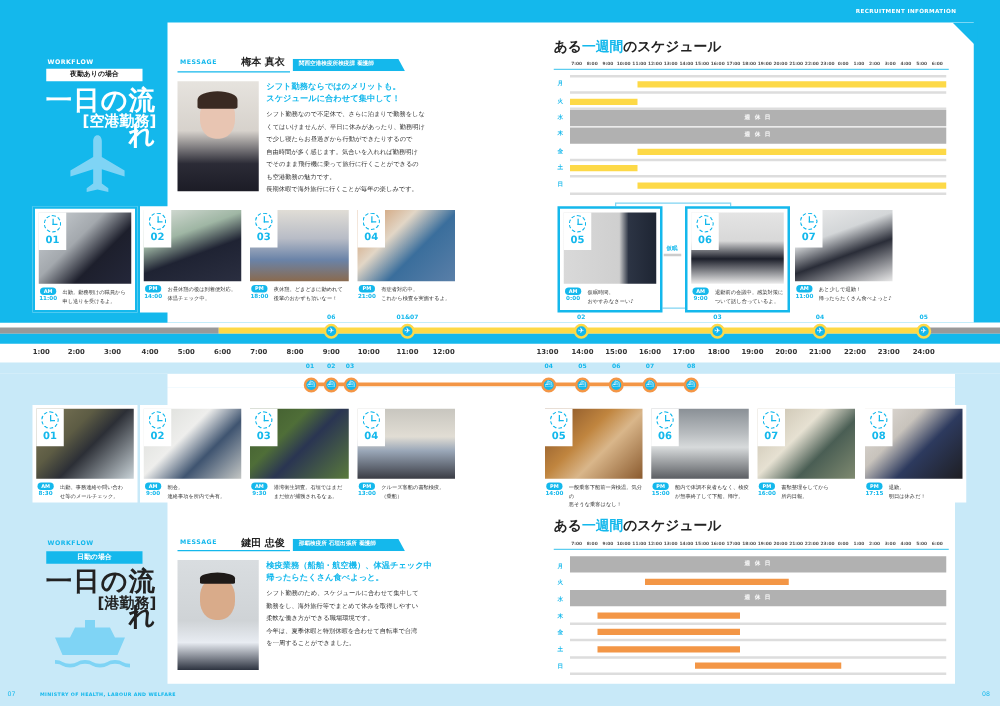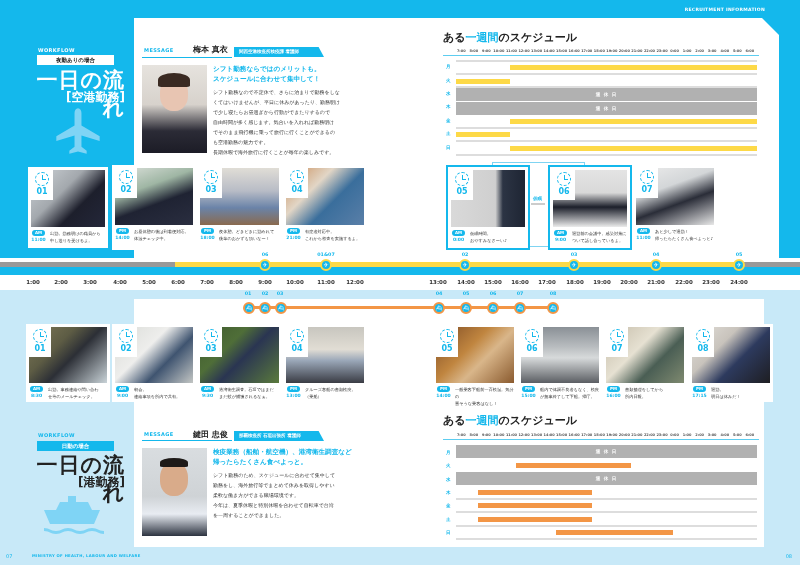--- a/index.html
+++ b/index.html
@@ -451,21 +451,21 @@
 </svg>
 
 <div class="abs msg-label" style="left:144px;top:431px;">MESSAGE</div>
 <div class="abs msg-line" style="left:142px;top:440px;width:90px;"></div>
 <div class="abs msg-name" style="left:193px;top:429px;">鍵田 忠俊</div>
 <div class="abs msg-role" style="left:234px;top:431px;width:90px;">那覇検疫所 石垣出張所 看護師</div>
 <div class="abs msg-photo" style="left:142px;top:448px;width:65px;height:88px;background:linear-gradient(180deg,#d9dde0 0%,#cfd3d6 55%,#e8ecf2 75%,#2d3340 100%);">
   <div style="position:absolute;left:18px;top:14px;width:28px;height:34px;border-radius:45%;background:#d9ab8a;"></div>
   <div style="position:absolute;left:18px;top:10px;width:28px;height:9px;border-radius:50% 50% 10% 10%;background:#1e1a18;"></div>
 </div>
-<div class="abs msg-headline" style="left:213px;top:447px;">検疫業務（船舶・航空機）、港湾衛生調査など</div>
+<div class="abs msg-headline" style="left:213px;top:447px;">検疫業務（船舶・航空機）、体温チェック中</div>
 <div class="abs msg-headline" style="left:213px;top:457px;">帰ったらたくさん食べよっと。</div>
 <div class="abs" style="left:213px;top:470px;width:160px;">
   <div class="msg-body">シフト勤務のため、スケジュールに合わせて集中して</div>
   <div class="msg-body">勤務をし、海外旅行等でまとめて休みを取得しやすい</div>
   <div class="msg-body">柔軟な働き方ができる職場環境です。</div>
   <div class="msg-body">今年は、夏季休暇と特別休暇を合わせて自転車で台湾</div>
   <div class="msg-body">を一周することができました。</div>
 </div>
 
 <div class="abs ws-title" style="left:443px;top:413px;">

